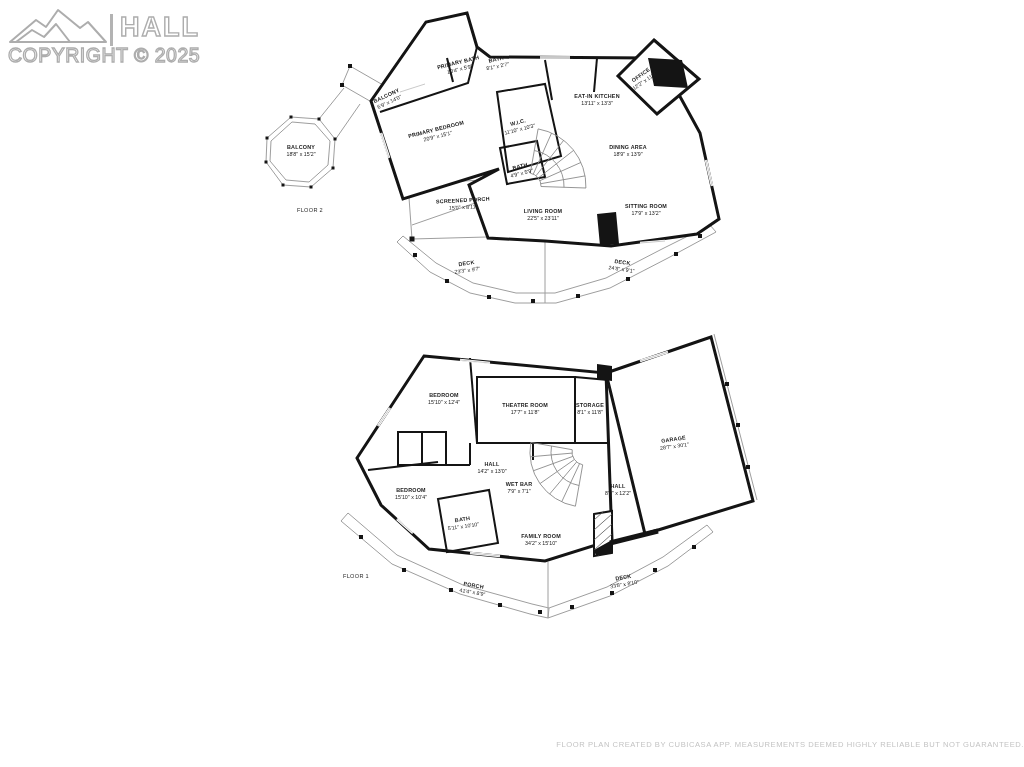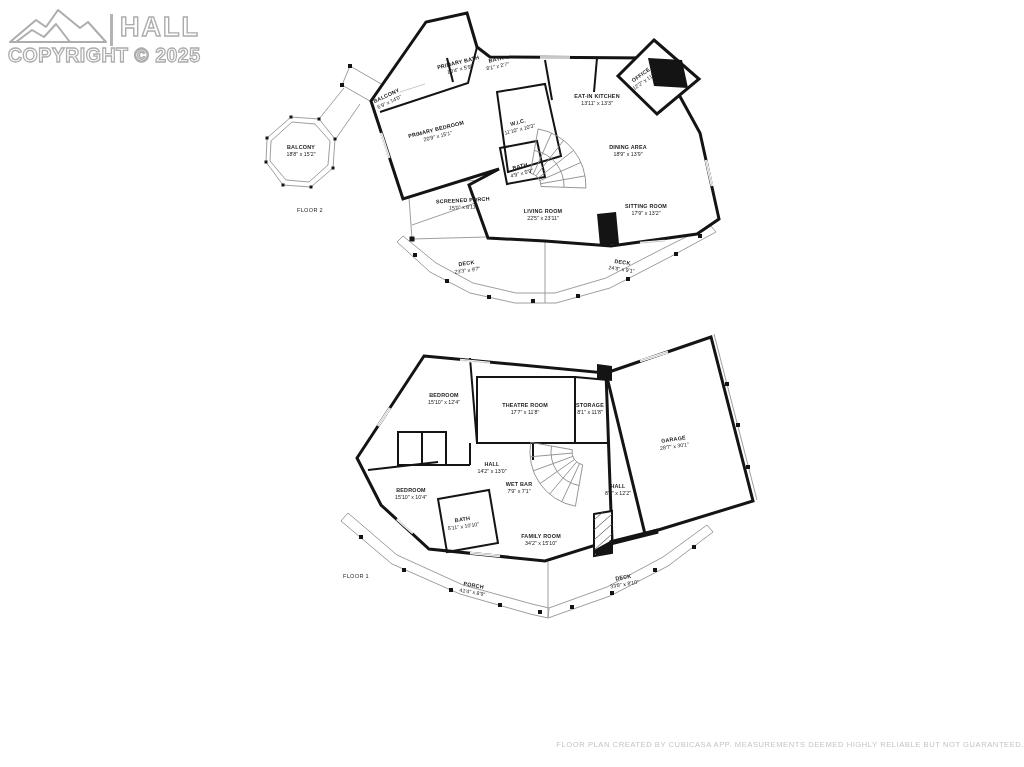--- a/index.html
+++ b/index.html
@@ -5,21 +5,21 @@
   html,body{margin:0;padding:0;background:#fff;}
   body{font-family:"Liberation Sans",sans-serif;}
   .stage{position:relative;width:1024px;height:767px;background:#fff;overflow:hidden;}
   .plan-svg{position:absolute;left:0;top:0;}
 
   
   .watermark{position:absolute;left:6px;top:4px;width:220px;height:66px;}
   .wm-divider{position:absolute;left:104px;top:10px;width:3px;height:32px;background:#b3b3b3;}
   .wm-brand{position:absolute;left:114px;top:8px;font-size:27px;font-weight:700;letter-spacing:2px;
     color:#fff;-webkit-text-stroke:1.4px #adadad;white-space:nowrap;}
-  .wm-copy{position:absolute;left:2px;top:40px;font-size:19.5px;font-weight:700;letter-spacing:.5px;
+  .wm-copy{position:absolute;left:2px;top:40px;font-size:19.5px;font-weight:400;letter-spacing:.5px;
     color:#fff;-webkit-text-stroke:1.3px #adadad;white-space:nowrap;}
 
   
   #room-labels{position:absolute;left:0;top:0;width:1024px;height:767px;pointer-events:none;}
   .room-label{position:absolute;text-align:center;color:#1b1b1b;white-space:nowrap;line-height:1.3;}
   .room-label .rn{font-size:5.4px;font-weight:700;letter-spacing:.2px;}
   .room-label .rd{font-size:5.3px;font-weight:400;}
   .floor-label{position:absolute;font-size:5.6px;font-weight:400;color:#2b2b2b;letter-spacing:.3px;
     transform:translate(-50%,-50%);white-space:nowrap;}
 

